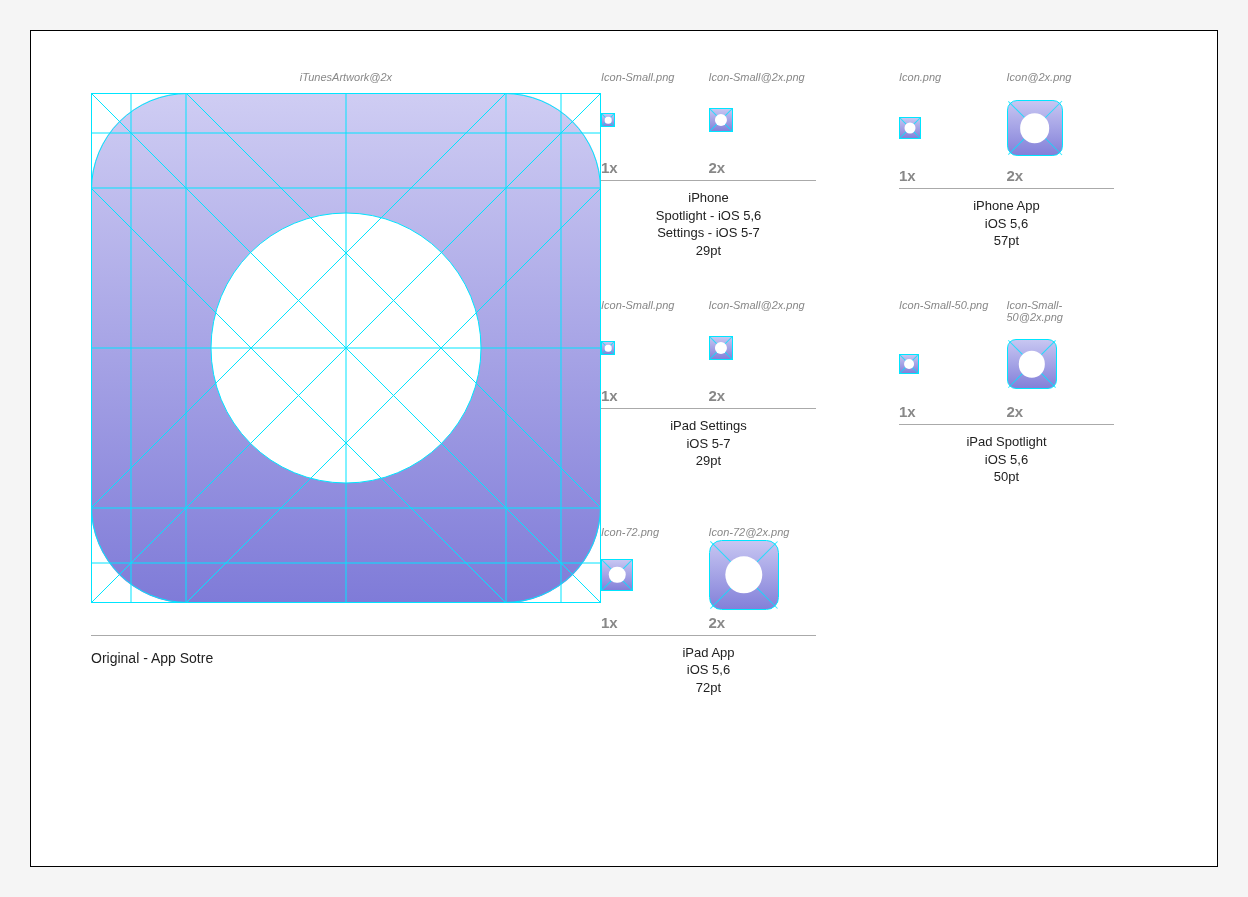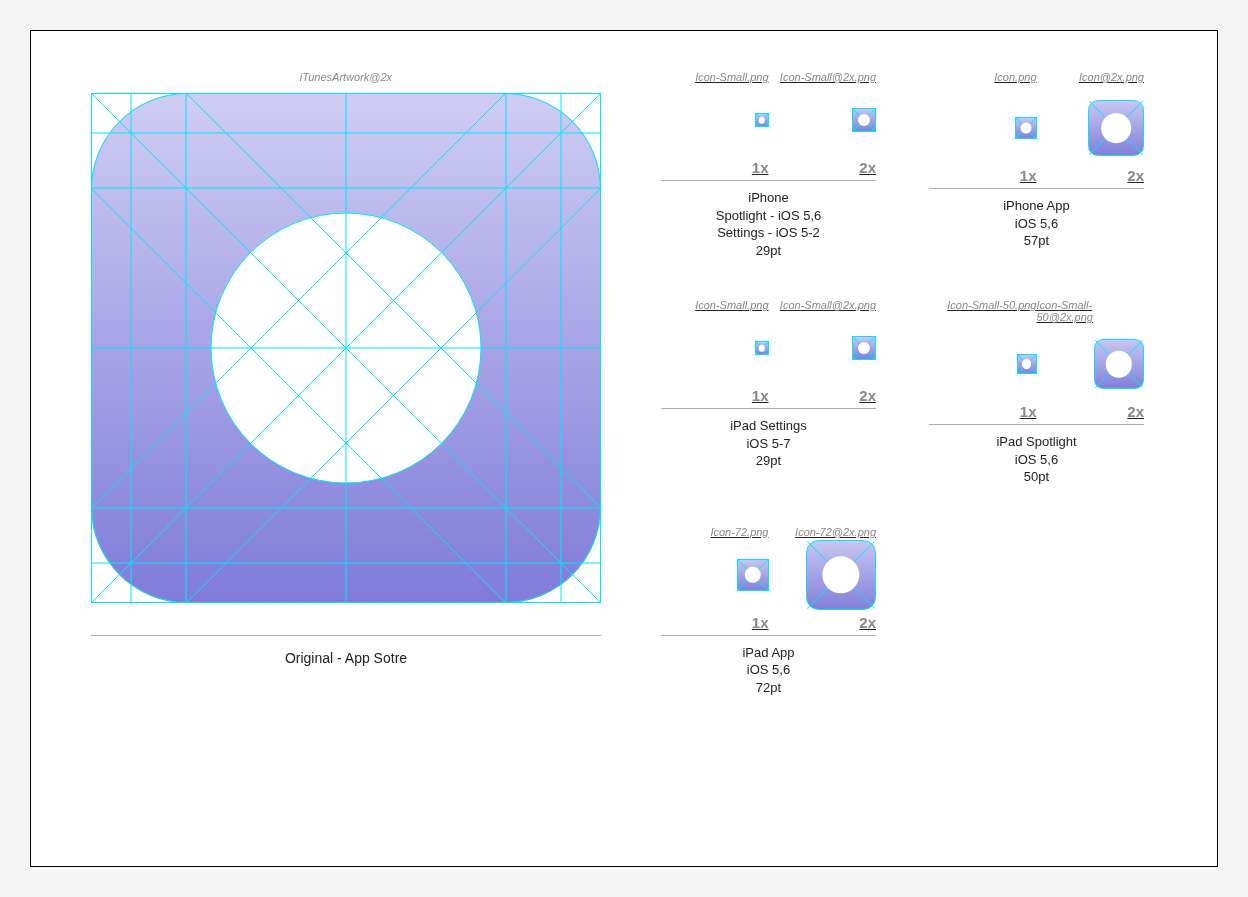--- a/index.html
+++ b/index.html
@@ -32,21 +32,20 @@
     font-weight: 700;
     color: #9a9a9a;
     letter-spacing: -1px;
   }
   .credit { text-align: right; }
   .credit-by { font-size: 10px; color: #777; }
   .credit-name { font-weight: 700; color: #555; }
   .credit-co { font-size: 14px; font-weight: 700; color: #555; }
   .content {
     display: flex;
-    gap: 60px;
   }
   .left {
     flex: 0 0 510px;
     display: flex;
     flex-direction: column;
     align-items: center;
   }
   .right {
     flex: 1;
     display: grid;
@@ -57,43 +56,42 @@
   .file-label {
     font-size: 11px;
     font-style: italic;
     color: #888;
     margin-bottom: 10px;
     font-weight: 500;
   }
   
   .big-icon-wrap { position: relative; width: 510px; height: 510px; }
   .big-icon-wrap svg { display:block; }
-  .big-caption { text-align:center; margin-top: 18px; width:100%; }
+  .big-caption { margin-top: 18px; width:100%; }
   .rule { border:none; border-top:1px solid #aaa; margin:14px 0; width:100%; }
   .cap1 { font-size: 14px; margin-bottom:2px;}
   .cap2 { font-size: 14px; margin-bottom:10px;}
   .cap3 { font-size: 10px; font-style: italic; color:#444;}
   
   .group {
     width: 215px;
   }
   .group-row {
     display: flex;
     justify-content: space-between;
     align-items: flex-start;
     margin-bottom: 4px;
   }
   .group-col {
     flex: 1;
     display:flex;
     flex-direction: column;
-    align-items: flex-end;
+    align-items: flex-start;
     min-height: 80px;
     justify-content: flex-start;
-    text-decoration: underline;
   }
   .icon-box-area { height: 66px; display:flex; align-items:center; justify-content:center;}
   .scale-label {
     font-size: 15px;
     font-weight: 700;
     color: #888;
     margin-top: 6px;
   }
   .group hr { border:none; border-top:1px solid #aaa; margin: 2px 0 8px; }
   .desc { text-align:center; font-size: 13px; line-height:1.35; }
@@ -214,21 +212,21 @@
                   <div class="x"></div>
                 </div>
               </div>
               <div class="scale-label">2x</div>
             </div>
           </div>
           <hr>
           <div class="desc">
             <div>iPhone</div>
             <div>Spotlight - iOS 5,6</div>
-            <div>Settings - iOS 5-2</div>
+            <div>Settings - iOS 5-7</div>
             <div>29pt</div>
           </div>
         </div>
         <div class="group">
           <div class="group-row">
             <div class="group-col" style="min-height: auto;">
               <div class="file-label" style="margin-bottom: 0px;">Icon.png</div>
             </div>
             <div class="group-col" style="min-height: auto;">
               <div class="file-label" style="margin-bottom: 8px;">Icon@2x.png</div>

